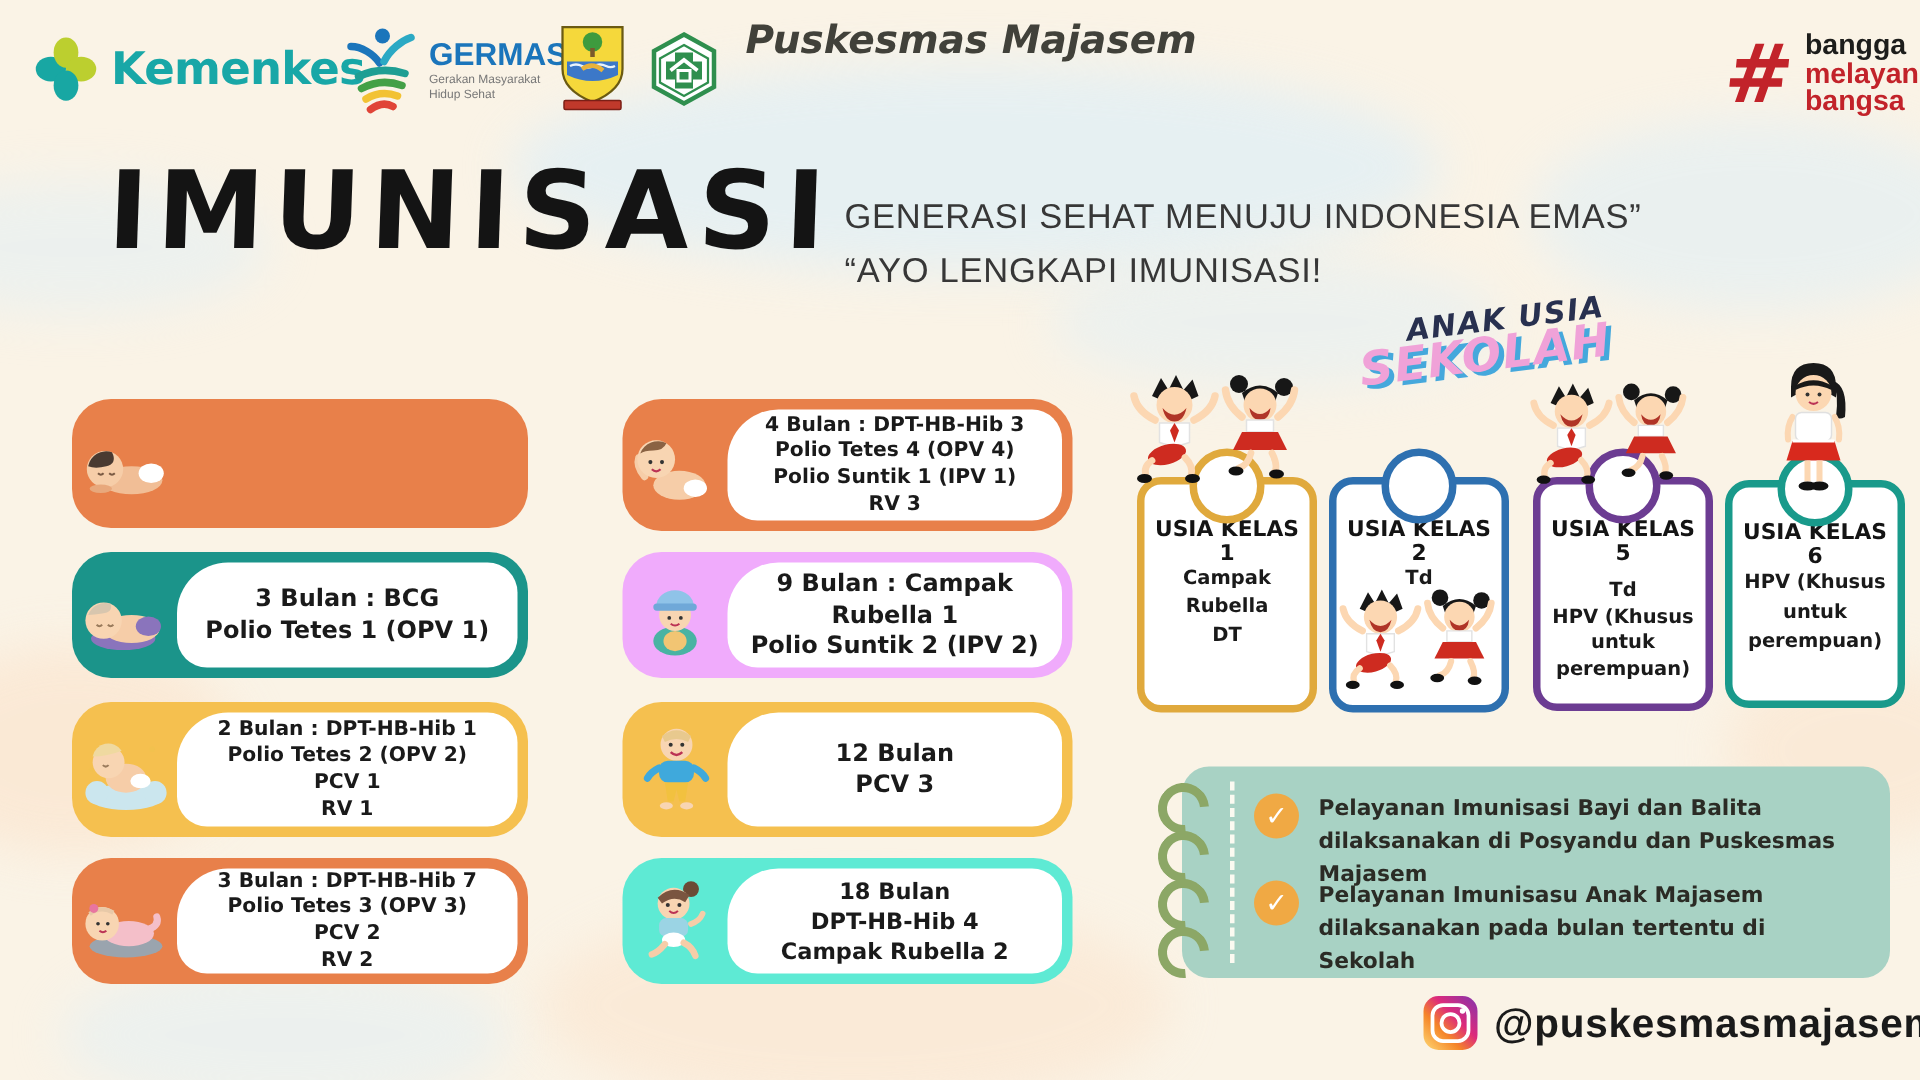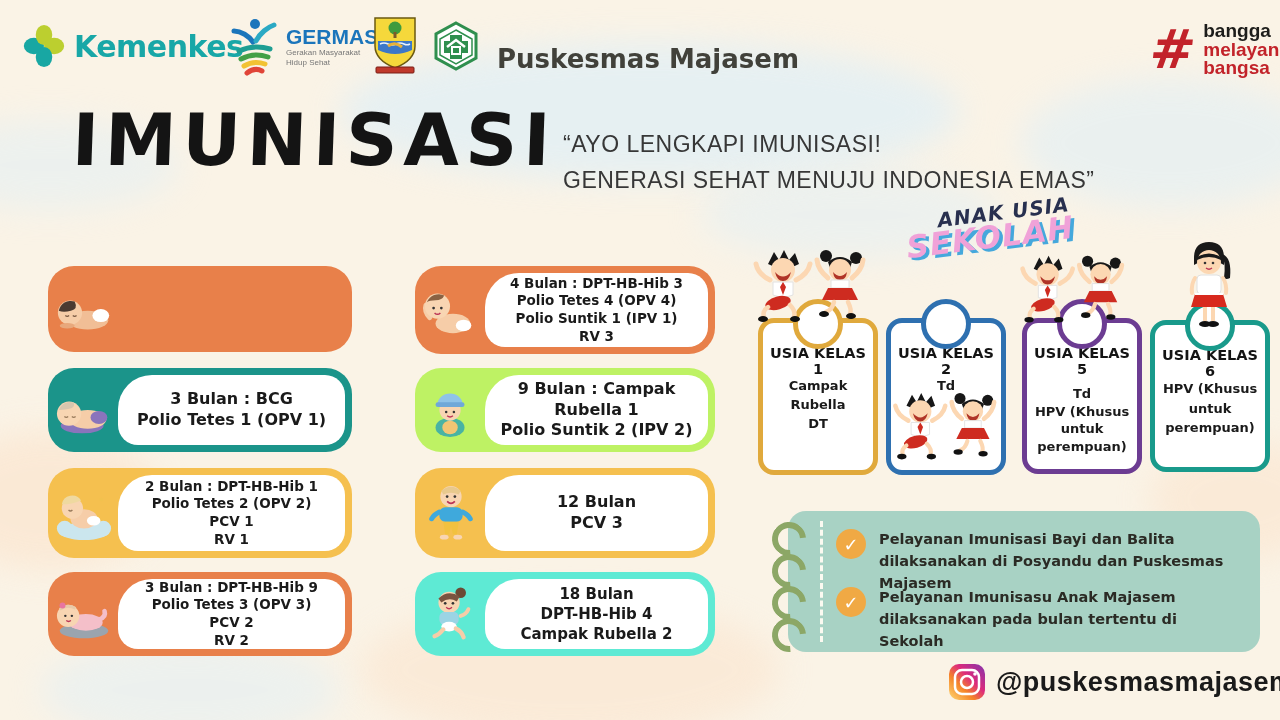--- a/index.html
+++ b/index.html
@@ -8,21 +8,21 @@
   .cloud{position:absolute;border-radius:50%;filter:blur(16px);}
   .cloud.blue{background:#E0EFF6;}
   .cloud.peach{background:#FBE7D2;}
 
   
   .hdr-item{position:absolute;display:flex;align-items:center;}
   .kemenkes-label{font-size:30px;font-weight:bold;color:#18A7A7;margin-left:8px;letter-spacing:-.5px;}
   .germas-text{margin-left:6px;line-height:1;}
   .germas-title{font-size:21px;font-weight:bold;color:#1B75BB;font-family:"Liberation Sans",sans-serif;}
   .germas-sub{font-size:8px;color:#777;font-family:"Liberation Sans",sans-serif;margin-top:2px;}
-  .clinic-name{position:absolute;left:497px;top:44px;font-size:26px;font-weight:bold;color:#41413A;}
+  .clinic-name{position:absolute;left:497px;top:12px;font-size:26px;font-weight:bold;color:#41413A;font-style:italic;}
   .bangga{position:absolute;left:1150px;top:22px;display:flex;align-items:center;}
   .bangga-hash{font-size:54px;font-weight:900;color:#C2232A;transform:skewX(-6deg);line-height:.9;}
   .bangga-lines{margin-left:8px;line-height:.98;font-family:"Liberation Sans",sans-serif;font-weight:bold;font-size:19px;}
   .bangga-l1{color:#1D1D1B;} .bangga-l2,.bangga-l3{color:#C2232A;}
 
   
   .main-title{position:absolute;left:72px;top:98px;font-size:72px;font-weight:900;color:#141414;
               letter-spacing:6px;transform:skewX(-2deg);}
   .tagline{position:absolute;left:563px;top:127px;font-family:"Liberation Sans",sans-serif;
            font-size:23px;color:#373737;line-height:1.55;letter-spacing:.5px;}
@@ -136,22 +136,22 @@
     <span class="bangga-hash">#</span>
     <span class="bangga-lines">
       <div class="bangga-l1">bangga</div>
       <div class="bangga-l2">melayani</div>
       <div class="bangga-l3">bangsa</div>
     </span>
   </div>
 
   <div class="main-title">IMUNISASI</div>
   <div class="tagline">
+    <div>GENERASI SEHAT MENUJU INDONESIA EMAS”</div>
     <div>“AYO LENGKAPI IMUNISASI!</div>
-    <div>GENERASI SEHAT MENUJU INDONESIA EMAS”</div>
   </div>
 
   <div class="sched-card" style="left: 48px; top: 266px; width: 304px; height: 86px; background-color: rgb(232, 128, 74);">
     <div class="icon-panel">
       <svg width="62" height="56" viewBox="0 0 64 60">
         <ellipse cx="36" cy="42" rx="22" ry="10" fill="#F1BE96"></ellipse>
         <ellipse cx="50" cy="37" rx="9" ry="7" fill="#FFF"></ellipse>
         <circle cx="17" cy="34" r="13" fill="#F6CDA8"></circle>
         <path d="M5 32 a13 13 0 0 1 17 -10 q4 8 -4 10 q-8 2 -13 0Z" fill="#4A3A31"></path>
         <path d="M12 37 q2 2 4 0 M20 37 q2 2 4 0" stroke="#7A5A43" stroke-width="1.4" fill="none"></path>
@@ -208,21 +208,21 @@
         <ellipse cx="34" cy="39" rx="18" ry="9" fill="#F4BFC9"></ellipse>
         <circle cx="15" cy="32" r="12" fill="#F8D5B2"></circle>
         <path d="M6 25 q8 -6 17 -1" stroke="#E8C9A8" stroke-width="3" fill="none"></path>
         <circle cx="9" cy="21" r="3.2" fill="#E875A0"></circle>
         <circle cx="12" cy="32" r="1.3" fill="#333"></circle>
           <circle cx="19" cy="32" r="1.3" fill="#333"></circle>
         <path d="M13 37 q2.5 2 5 0" stroke="#B35" stroke-width="1.4" fill="none"></path>
       </svg>
     </div>
     <div class="card-body lines-4">
-      <div class="card-line">3 Bulan : DPT-HB-Hib 9</div>
+      <div class="card-line">3 Bulan : DPT-HB-Hib 7</div>
       <div class="card-line">Polio Tetes 3 (OPV 3)</div>
       <div class="card-line">PCV 2</div>
       <div class="card-line">RV 2</div>
     </div>
   </div>
 
   <div class="sched-card" style="left: 415px; top: 266px; width: 300px; height: 88px; background-color: rgb(232, 128, 74);">
     <div class="icon-panel">
       <svg width="62" height="58" viewBox="0 0 64 60">
         <path d="M10 38 q-6 -7 -4 -13" stroke="#F6CDA8" stroke-width="5" fill="none" stroke-linecap="round"></path>
@@ -236,21 +236,21 @@
       </svg>
     </div>
     <div class="card-body lines-4">
       <div class="card-line">4 Bulan : DPT-HB-Hib 3</div>
       <div class="card-line">Polio Tetes 4 (OPV 4)</div>
       <div class="card-line">Polio Suntik 1 (IPV 1)</div>
       <div class="card-line">RV 3</div>
     </div>
   </div>
 
-  <div class="sched-card" style="left: 415px; top: 368px; width: 300px; height: 84px; background-color: #bef264;">
+  <div class="sched-card" style="left: 415px; top: 368px; width: 300px; height: 84px; background-color: #f0abfc;">
     <div class="icon-panel">
       <svg width="58" height="58" viewBox="0 0 46 60">
         <ellipse cx="22" cy="48" rx="15" ry="10" fill="#49B3A3"></ellipse>
         <ellipse cx="22" cy="48" rx="8" ry="7" fill="#F2C573"></ellipse>
         <circle cx="22" cy="30" r="11" fill="#F8D5B2"></circle>
         <path d="M9 24 a13 11 0 0 1 26 0 Z" fill="#8FC3E8"></path>
         <rect x="7" y="22" width="30" height="5" rx="2.5" fill="#6FA8D8"></rect>
         <circle cx="18" cy="32" r="1.3" fill="#333"></circle>
           <circle cx="26" cy="32" r="1.3" fill="#333"></circle>
         <path d="M19 36 q3 2.5 6 0" stroke="#B35" stroke-width="1.4" fill="none"></path>

